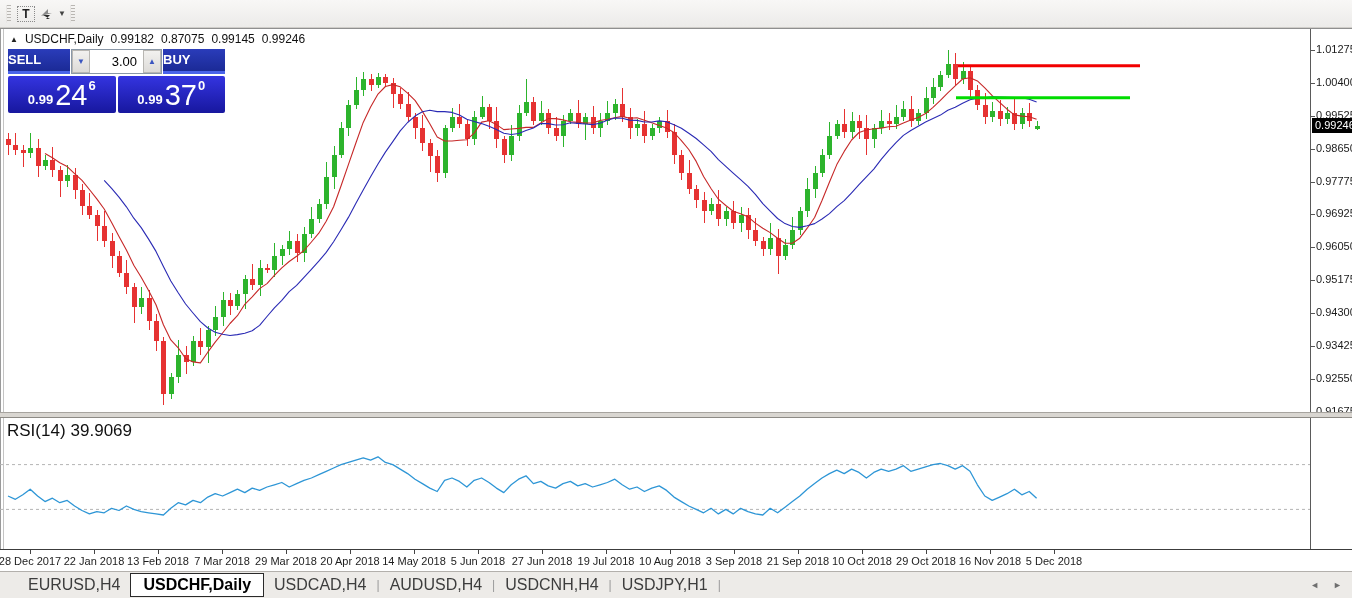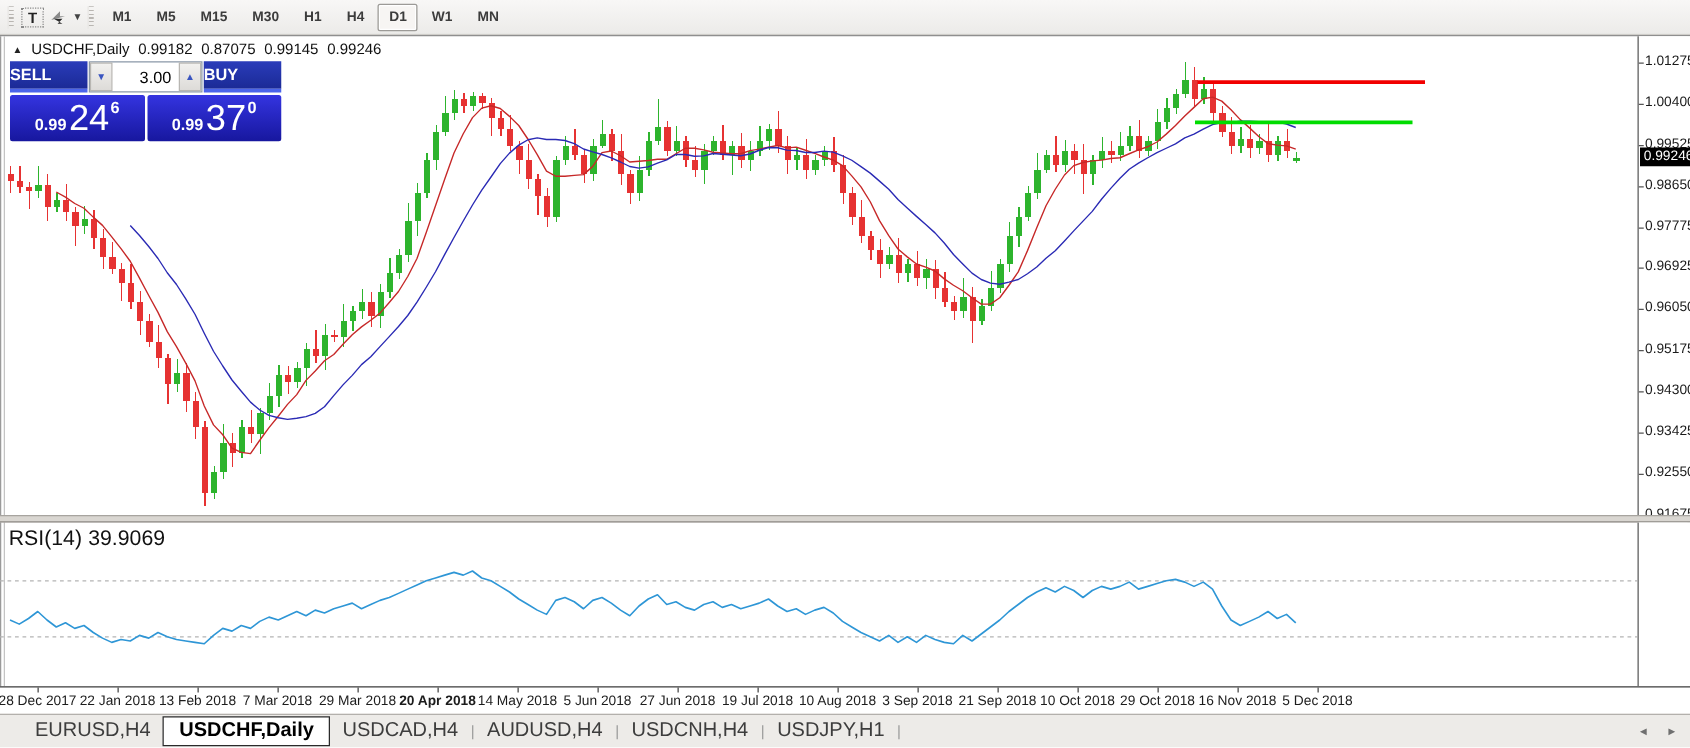--- a/index.html
+++ b/index.html
@@ -99,31 +99,20 @@
       <span>T</span>
     </div>
     <div class="tool-btn">
       <svg width="16" height="14" viewBox="0 0 16 14">
         <polygon points="2,9 9,2 9,6 13,6" fill="#8a8a8a"></polygon>
         <polygon points="4,8 11,8 7,12 11,12" fill="#2b2b2b"></polygon>
       </svg>
       <span class="caret">▼</span>
     </div>
     <div class="grip"></div>
-    <div class="tf-row">
-        <div class="tf-btn">M1</div>
-        <div class="tf-btn">M5</div>
-        <div class="tf-btn">M15</div>
-        <div class="tf-btn">M30</div>
-        <div class="tf-btn">H1</div>
-        <div class="tf-btn">H4</div>
-        <div class="tf-btn active">D1</div>
-        <div class="tf-btn">W1</div>
-        <div class="tf-btn">MN</div>
-      </div>
   </div>
 
   <div class="workspace">
     <div class="frame-left-a"></div>
     <div class="frame-left-b"></div>
     <div class="frame-right"></div>
 
     <svg class="plot" width="1310" height="383">
         <g shape-rendering="crispEdges">
           <line x1="8.5" y1="103.60641025641014" x2="8.5" y2="125.51370808678503" stroke="#E63232" stroke-width="1"></line>
@@ -489,21 +478,21 @@
         <div class="date-label" style="left: 30px;">28 Dec 2017</div>
         <div class="tick" style="left: 94px;"></div>
         <div class="date-label" style="left: 94px;">22 Jan 2018</div>
         <div class="tick" style="left: 158px;"></div>
         <div class="date-label" style="left: 158px;">13 Feb 2018</div>
         <div class="tick" style="left: 222px;"></div>
         <div class="date-label" style="left: 222px;">7 Mar 2018</div>
         <div class="tick" style="left: 286px;"></div>
         <div class="date-label" style="left: 286px;">29 Mar 2018</div>
         <div class="tick" style="left: 350px;"></div>
-        <div class="date-label" style="left: 350px; font-weight: bold;">20 Apr 2018</div>
+        <div class="date-label" style="left: 350px;">20 Apr 2018</div>
         <div class="tick" style="left: 414px;"></div>
         <div class="date-label" style="left: 414px;">14 May 2018</div>
         <div class="tick" style="left: 478px;"></div>
         <div class="date-label" style="left: 478px;">5 Jun 2018</div>
         <div class="tick" style="left: 542px;"></div>
         <div class="date-label" style="left: 542px;">27 Jun 2018</div>
         <div class="tick" style="left: 606px;"></div>
         <div class="date-label" style="left: 606px;">19 Jul 2018</div>
         <div class="tick" style="left: 670px;"></div>
         <div class="date-label" style="left: 670px;">10 Aug 2018</div>

